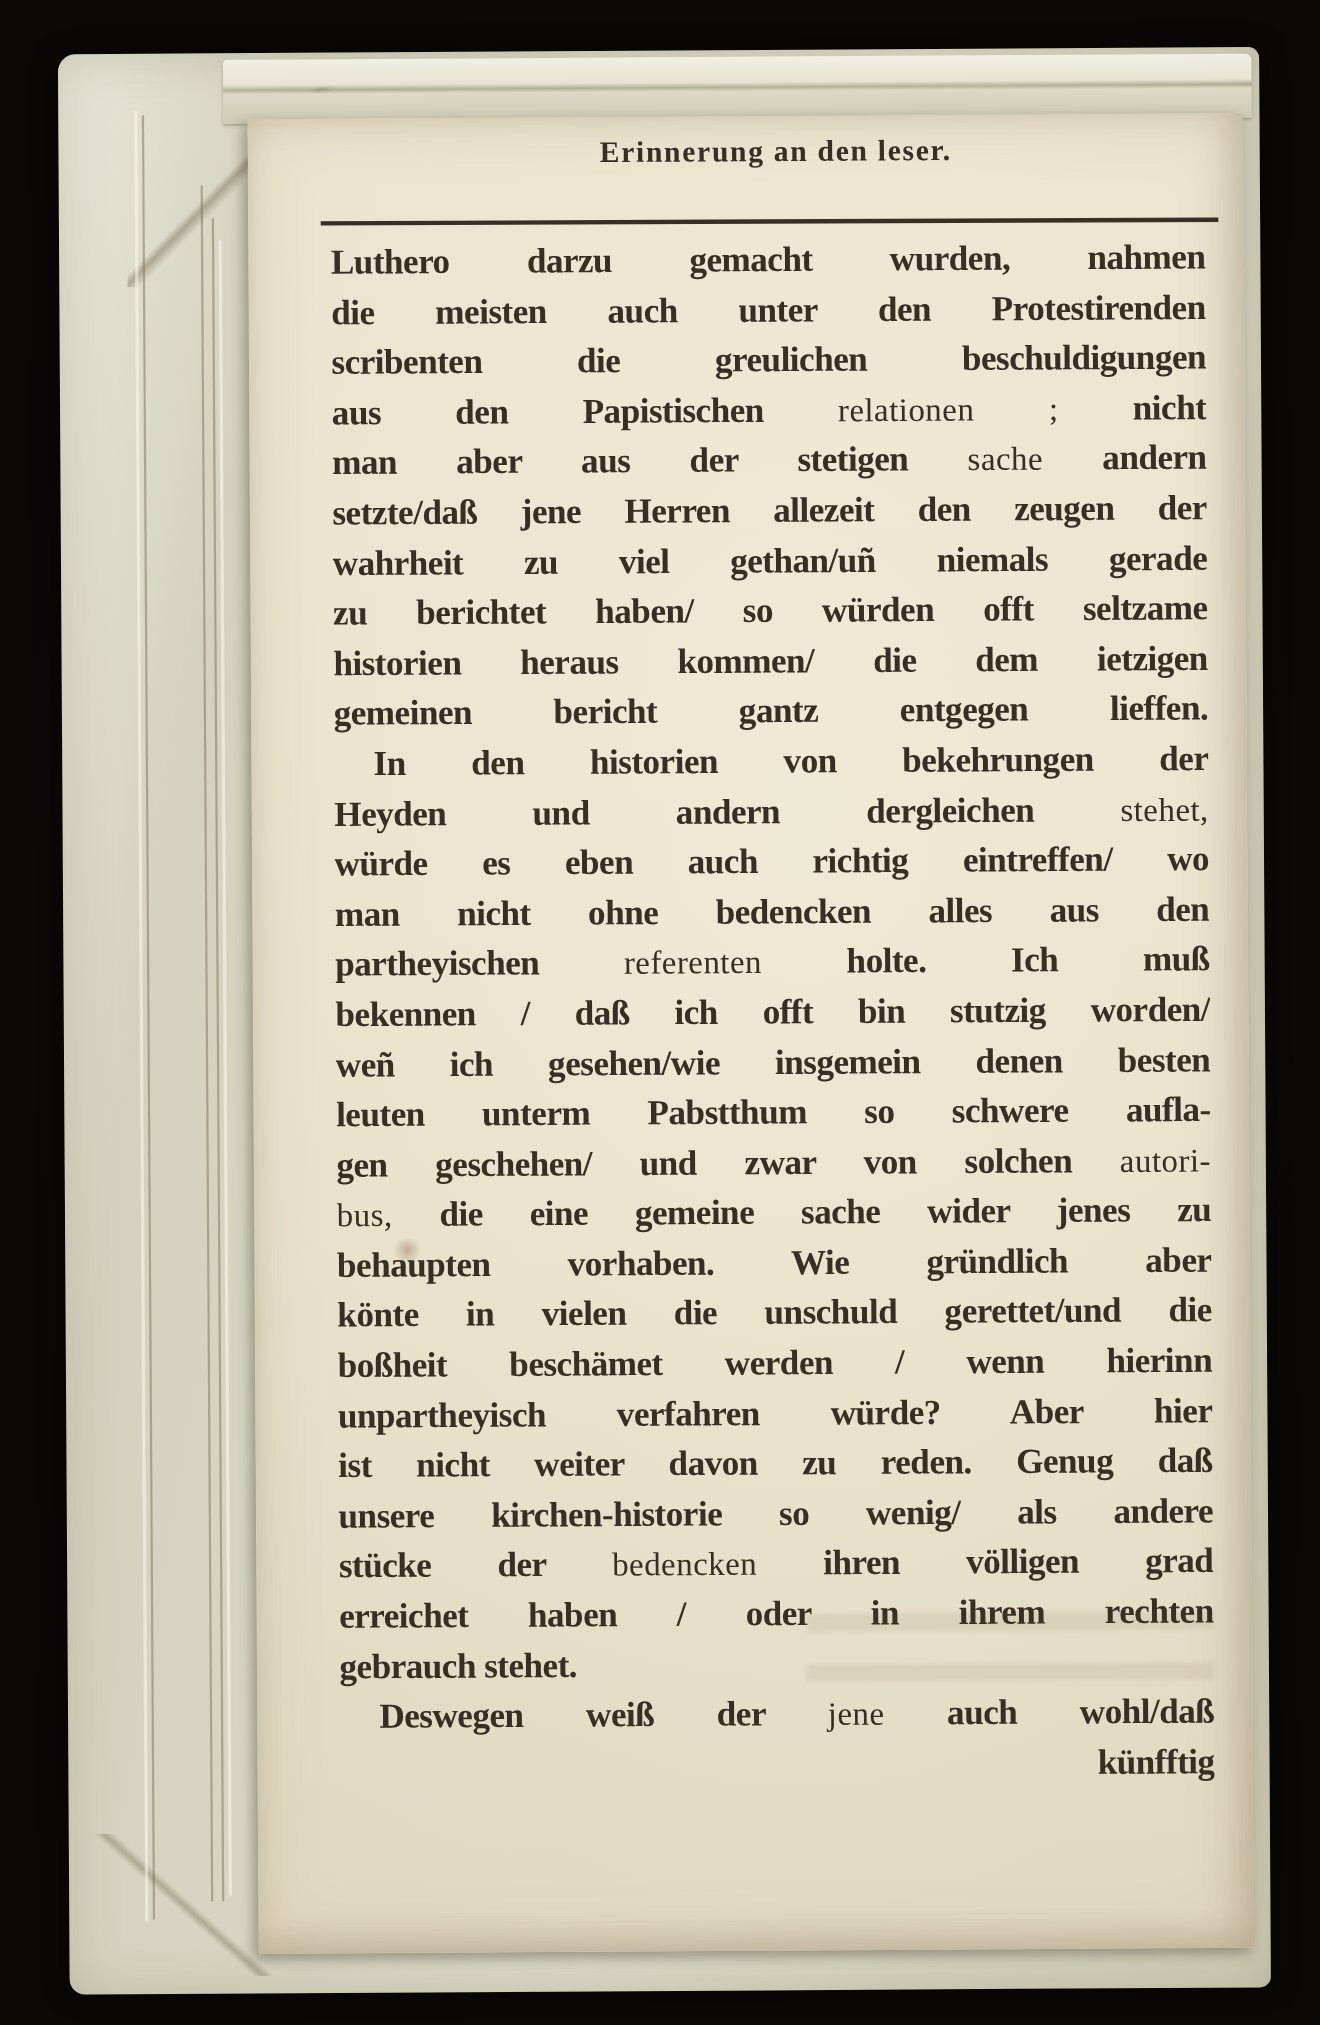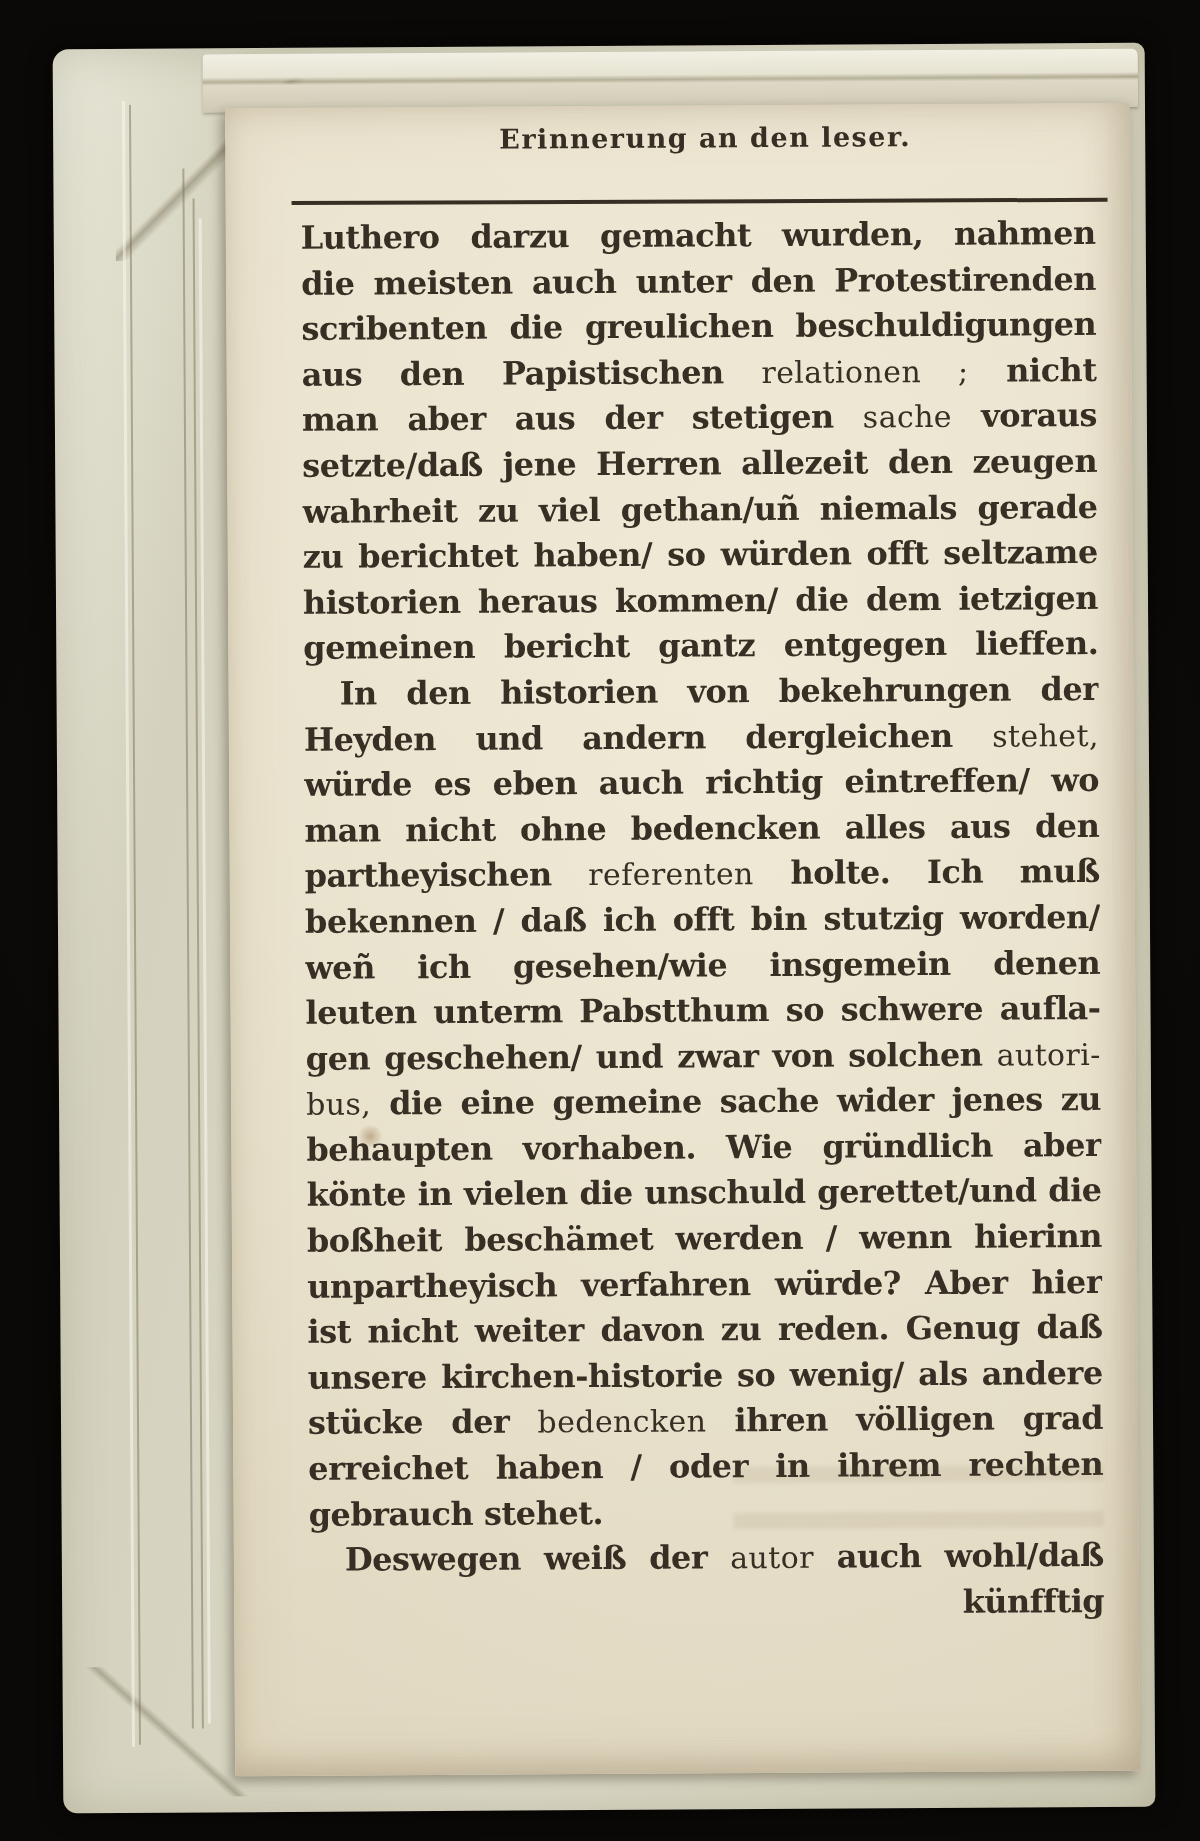--- a/index.html
+++ b/index.html
@@ -6,20 +6,21 @@
   body {
     width:1200px; height:1841px;
     background: var(--bg, #0b0907);
     position:relative; overflow:hidden;
     font-family:"DejaVu Serif", serif;
   }
   .scene { position:absolute; inset:0;
     background:
       radial-gradient(ellipse 900px 700px at 50% 45%, rgba(45,38,28,0.18), transparent 75%),
       var(--bg, #0b0907);
+    font-family: Liberation Serif, serif;
   }
   .book { position:absolute; left:58px; top:46px; width:1092px; height:1764px;
           transform:rotate(-0.35deg); transform-origin:50% 50%; }
   .cover { position:absolute; inset:0;
     background:linear-gradient(100deg,#e8e7d8 0%, #d4d2be 16%, #dcdac7 55%, #cfccb6 100%);
     border-radius:16px 10px 10px 14px;
     box-shadow: 0 0 22px rgba(0,0,0,0.65), inset 0 0 46px rgba(95,85,60,0.22);
   }
   
   .cover-crease { position:absolute; left:62px; top:22px; width:190px; height:190px;
@@ -92,21 +93,21 @@
     <div class="page">
       <div class="running-head">Erinnerung an den leser.</div>
       <div class="head-rule"></div>
 
       <div class="text-block">
         <div id="lines-container">
             <div class="line"><span class="fraktur">Luthero darzu gemacht wurden, nahmen</span></div>
             <div class="line"><span class="fraktur">die meisten auch unter den Protestirenden</span></div>
             <div class="line"><span class="fraktur">scribenten die greulichen beschuldigungen</span></div>
             <div class="line"><span class="fraktur">aus den Papistischen </span><span class="roman">relationen ;</span><span class="fraktur"> nicht</span></div>
-            <div class="line"><span class="fraktur">man aber aus der stetigen </span><span class="roman">sache</span><span class="fraktur"> voraus</span></div>
+            <div class="line"><span class="fraktur">man aber aus der stetigen </span><span class="roman">sache</span><span class="fraktur"> andern</span></div>
             <div class="line"><span class="fraktur">setzte/daß jene Herren allezeit den zeugen der</span></div>
             <div class="line"><span class="fraktur">wahrheit zu viel gethan/uñ niemals gerade</span></div>
             <div class="line"><span class="fraktur">zu berichtet haben/ so würden offt seltzame</span></div>
             <div class="line"><span class="fraktur">historien heraus kommen/ die dem ietzigen</span></div>
             <div class="line"><span class="fraktur">gemeinen bericht gantz entgegen lieffen.</span></div>
             <div class="line indent"><span class="fraktur">In den historien von bekehrungen der</span></div>
             <div class="line"><span class="fraktur">Heyden und andern dergleichen </span><span class="roman">stehet,</span></div>
             <div class="line"><span class="fraktur">würde es eben auch richtig eintreffen/ wo</span></div>
             <div class="line"><span class="fraktur">man nicht ohne bedencken alles aus den</span></div>
             <div class="line"><span class="fraktur">partheyischen </span><span class="roman">referenten</span><span class="fraktur"> holte. Ich muß</span></div>
@@ -117,21 +118,21 @@
             <div class="line"><span class="roman">bus,</span><span class="fraktur"> die eine gemeine sache wider jenes zu</span></div>
             <div class="line"><span class="fraktur">behaupten vorhaben. Wie gründlich aber</span></div>
             <div class="line"><span class="fraktur">könte in vielen die unschuld gerettet/und die</span></div>
             <div class="line"><span class="fraktur">boßheit beschämet werden / wenn hierinn</span></div>
             <div class="line"><span class="fraktur">unpartheyisch verfahren würde? Aber hier</span></div>
             <div class="line"><span class="fraktur">ist nicht weiter davon zu reden. Genug daß</span></div>
             <div class="line"><span class="fraktur">unsere kirchen-historie so wenig/ als andere</span></div>
             <div class="line"><span class="fraktur">stücke der </span><span class="roman">bedencken</span><span class="fraktur"> ihren völligen grad</span></div>
             <div class="line"><span class="fraktur">erreichet haben / oder in ihrem rechten</span></div>
             <div class="line align-left"><span class="fraktur">gebrauch stehet.</span></div>
-            <div class="line indent"><span class="fraktur">Deswegen weiß der </span><span class="roman">autor</span><span class="fraktur"> auch wohl/daß</span></div>
+            <div class="line indent"><span class="fraktur">Deswegen weiß der </span><span class="roman">jene</span><span class="fraktur"> auch wohl/daß</span></div>
           </div>
         <div class="line align-right">künfftig</div>
       </div>
 
       <div class="ghost"></div>
       <div class="stain"></div>
     </div>
   </div>
 </div>
 

